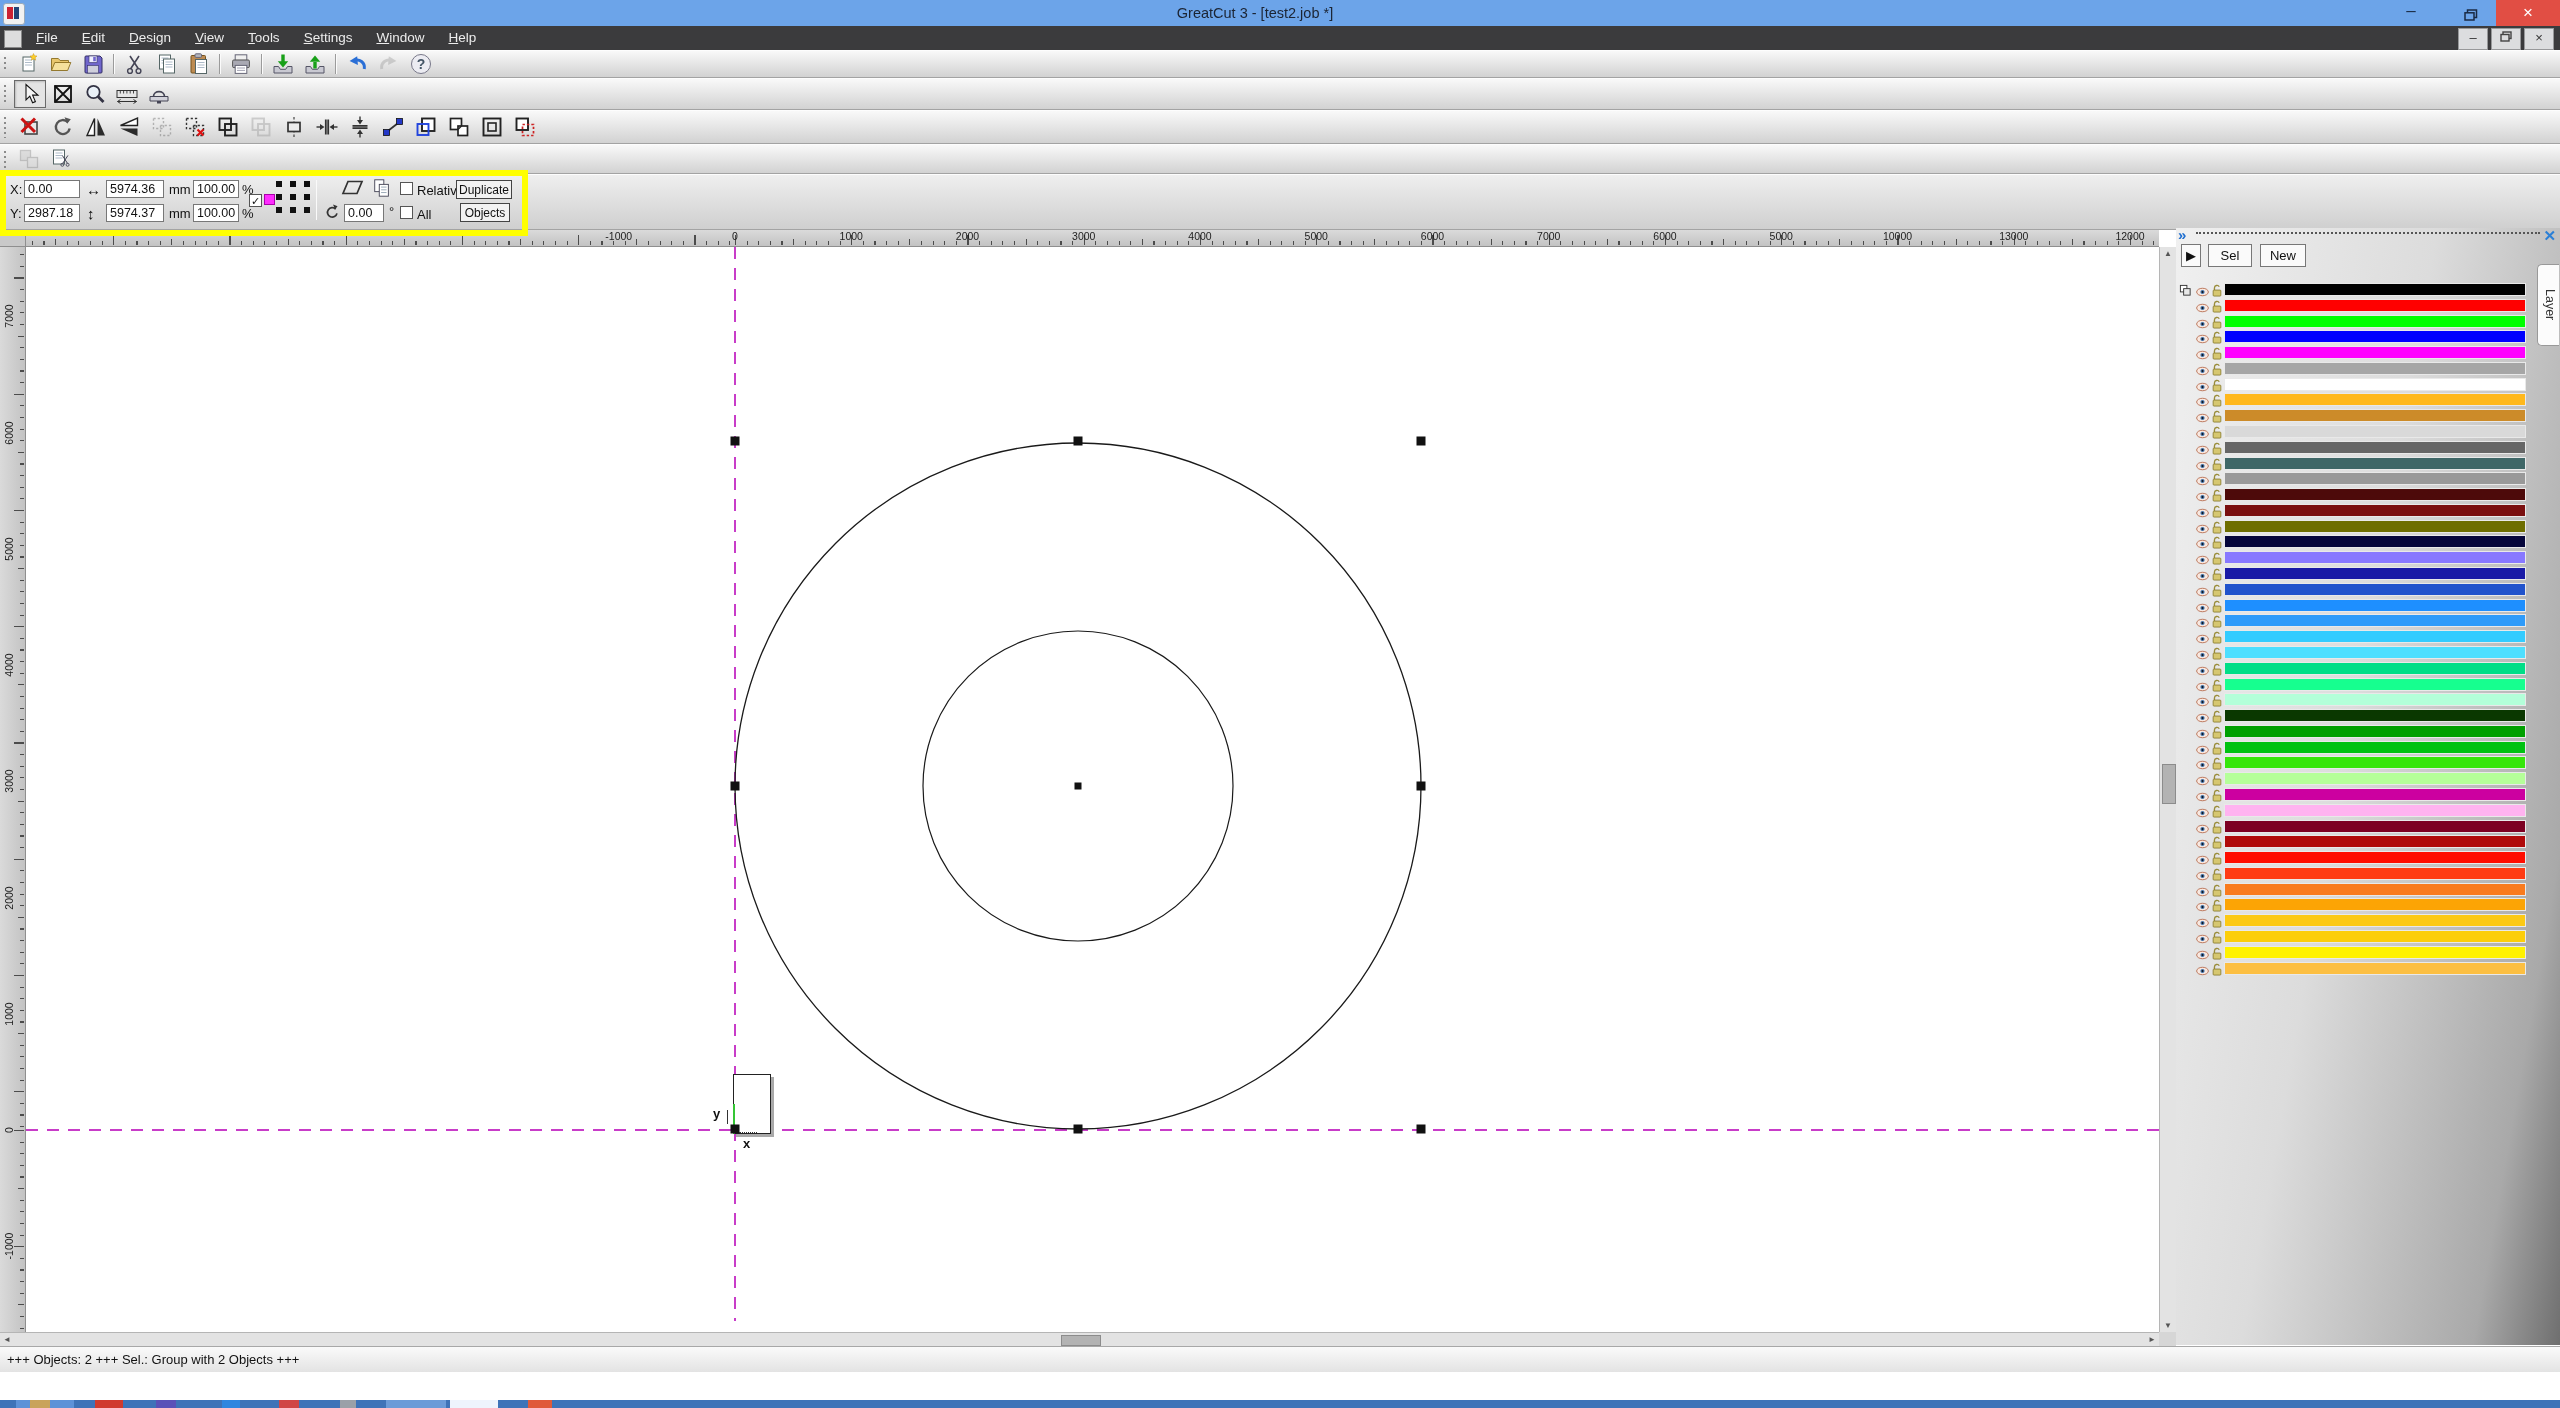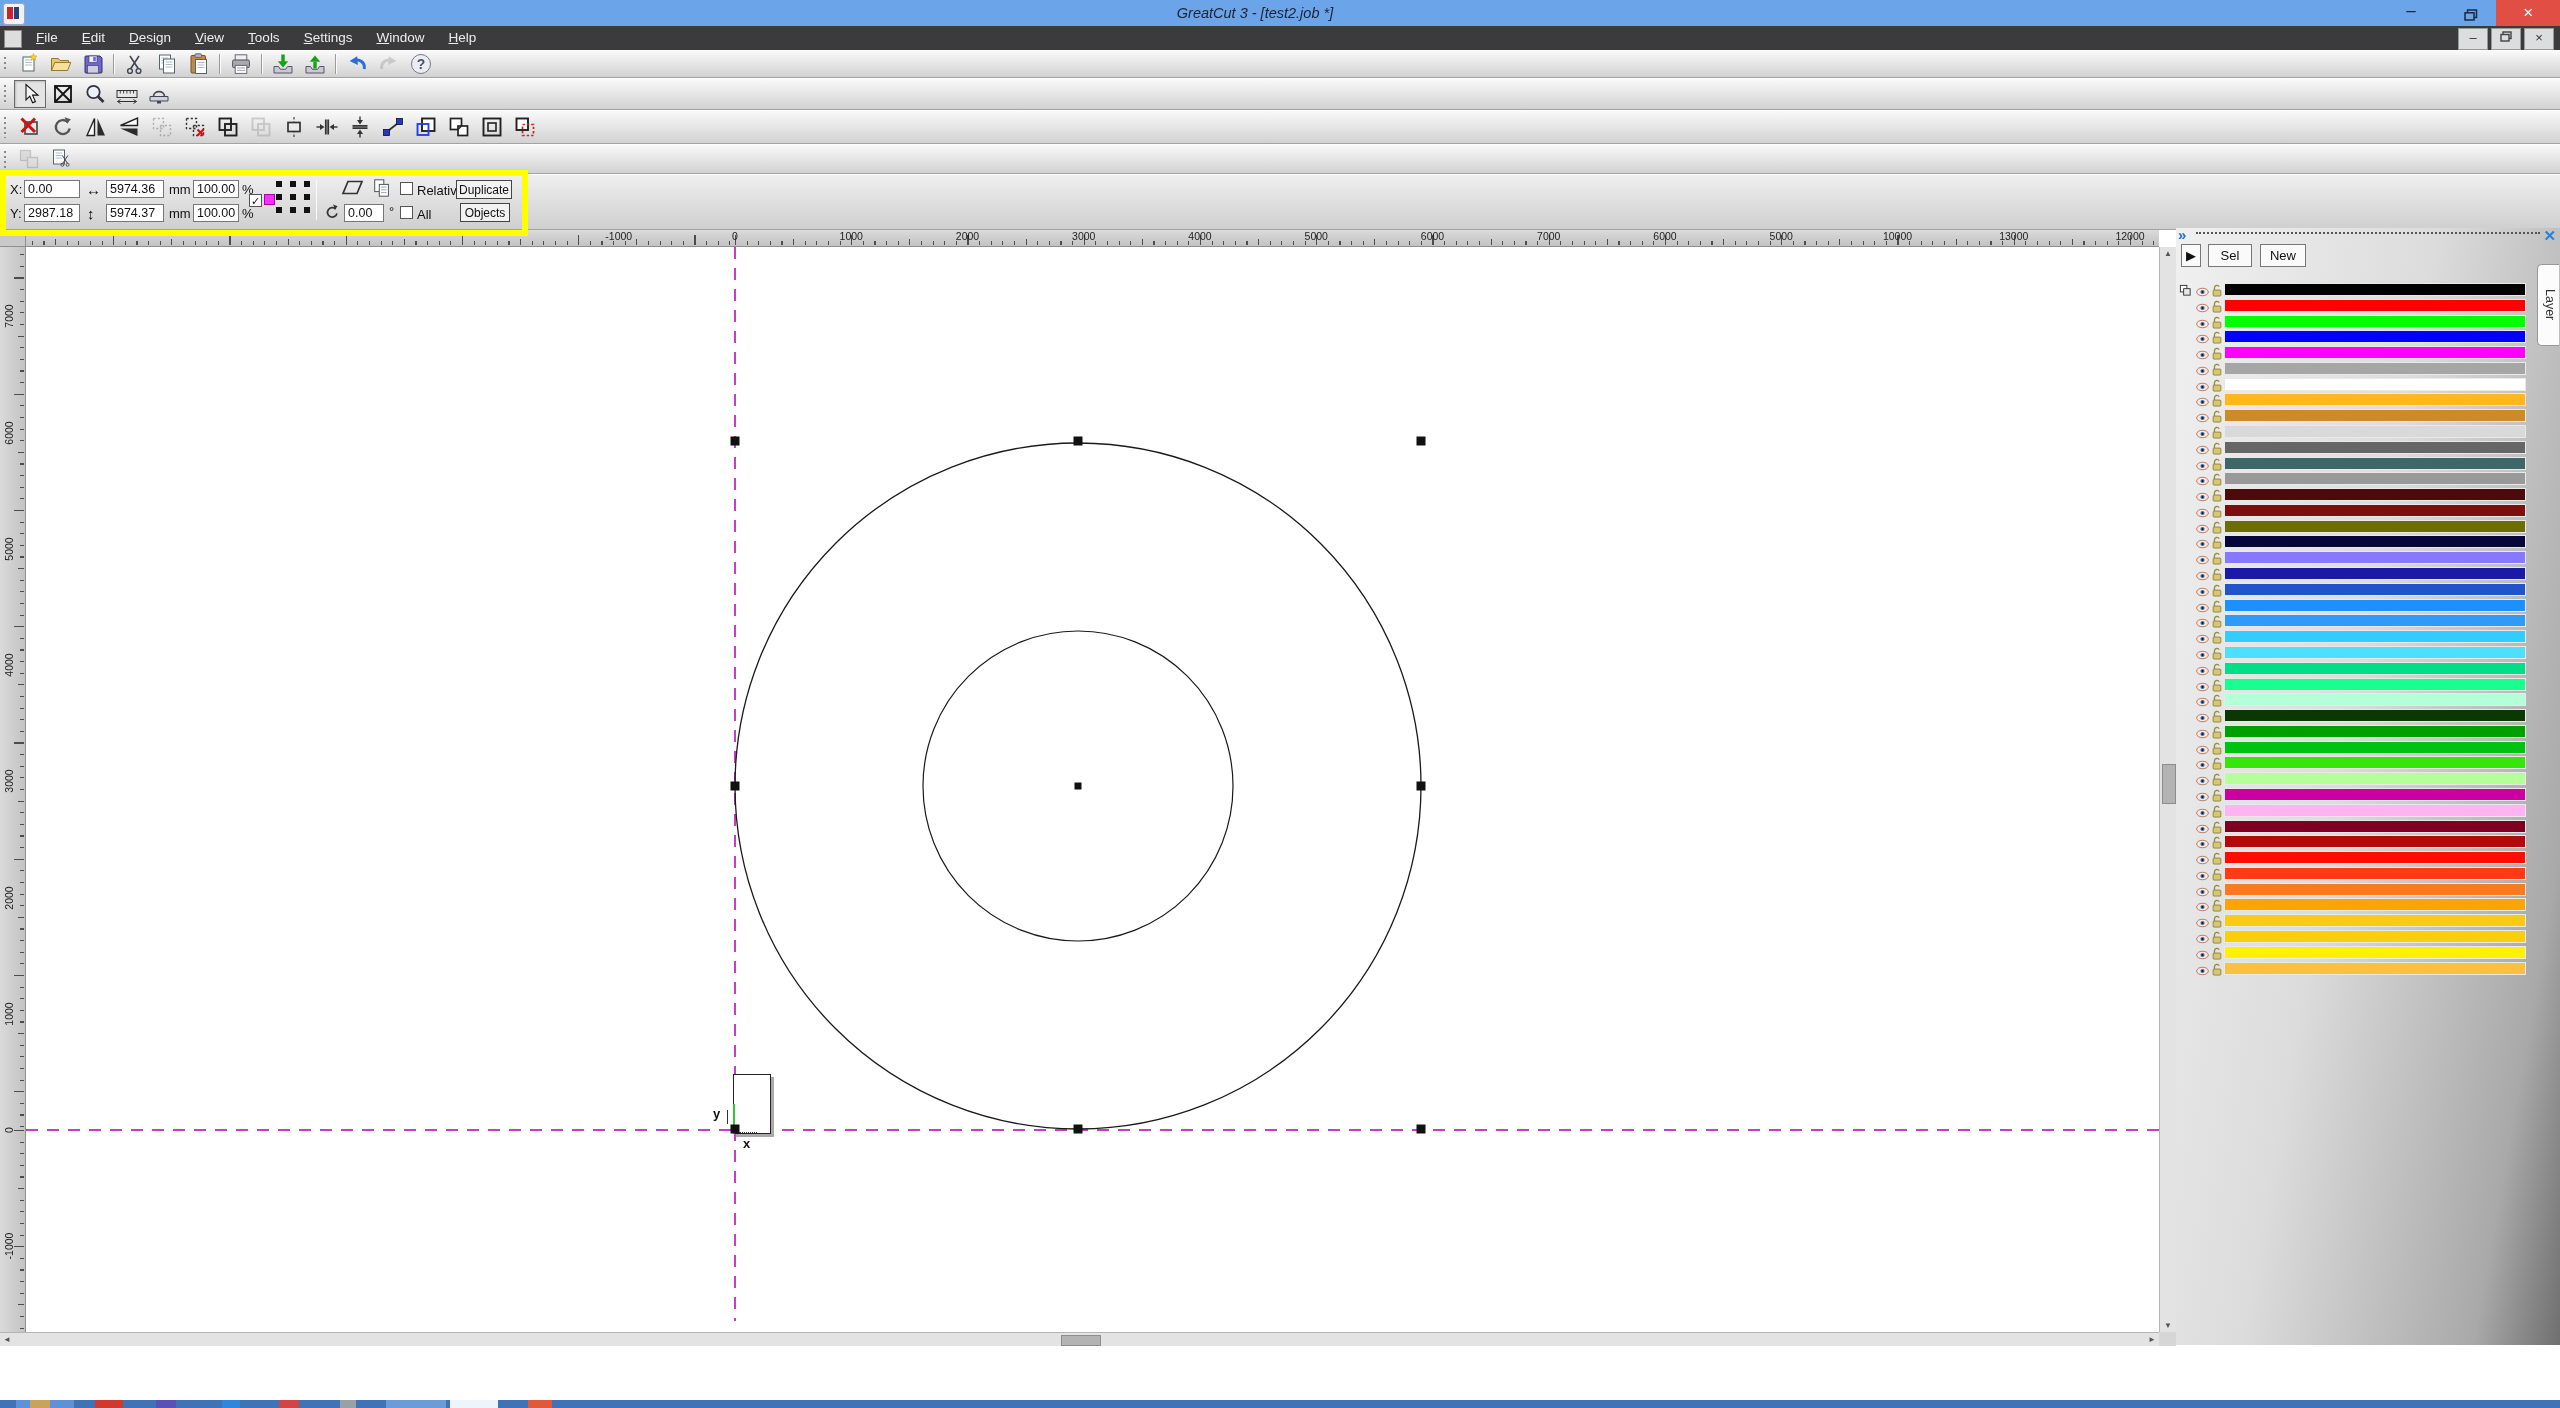--- a/index.html
+++ b/index.html
@@ -1,20 +1,20 @@
 <!DOCTYPE html>
 <html><head>
 <meta charset="utf-8">
 <style>
   html,body{margin:0;padding:0;background:#222;}
   #app{position:relative;width:2560px;height:1408px;overflow:hidden;background:#fff;
        font-family:"Liberation Sans",sans-serif;-webkit-font-smoothing:antialiased;}
   .abs{position:absolute;}
   
-  #titlebar{left:0;top:0;width:2560px;height:26px;background:#6ca4e9;font-style:italic;}
+  #titlebar{left:0;top:0;width:2560px;height:26px;background:#6ca4e9;}
   #title-text{left:0;top:0;width:2510px;height:26px;line-height:26px;text-align:center;
               font-size:14.5px;color:#1b2433;}
   #app-icon{left:3px;top:3px;width:20px;height:20px;background:#f2f2f2;border:1px solid #9ab;
             border-radius:3px;}
   #app-icon i{position:absolute;left:3px;top:3px;width:6px;height:12px;background:#c23;display:block;}
   #app-icon b{position:absolute;left:10px;top:3px;width:5px;height:12px;background:#247;display:block;}
   .tb-btn{top:0;height:26px;text-align:center;color:#1a2a44;cursor:default;}
   #btn-min{right:128px;width:42px;font-size:17px;line-height:22px;}
   #btn-max{right:66px;width:46px;padding-top:7px;}
   #btn-close{right:0;width:64px;background:#e14e44;color:#fff;font-size:17px;line-height:25px;}
@@ -1086,20 +1086,23 @@
             </svg></span>
           <span class="ic" style="left:35px"><svg width="12" height="13" viewBox="0 0 14 15">
               <path d="M4 7V4.5a3 3 0 0 1 5.6-1.4" fill="none" stroke="#998c3a" stroke-width="1.6"></path>
               <rect x="2.5" y="7" width="9" height="7" rx="1" fill="#d6c770" stroke="#8a7d30"></rect>
             </svg></span>
           <span class="bar" style="background:#fcbf42"></span>
         </div>
       </div>
   </div>
 
+  <div class="abs" id="statusbar">
+    <div class="abs" id="status-text">+++ Objects: 2 +++ Sel.: Group with 2 Objects  +++</div>
+  </div>
   <div class="abs" id="taskbar">
       <span class="tk" style="left: 16px; width: 58px; background: rgb(93, 146, 216);"></span>
       <span class="tk" style="left: 30px; width: 20px; background: rgb(201, 163, 91);"></span>
       <span class="tk" style="left: 95px; width: 28px; background: rgb(208, 58, 46);"></span>
       <span class="tk" style="left: 156px; width: 20px; background: rgb(90, 81, 184);"></span>
       <span class="tk" style="left: 222px; width: 18px; background: rgb(47, 134, 224);"></span>
       <span class="tk" style="left: 279px; width: 20px; background: rgb(208, 69, 69);"></span>
       <span class="tk" style="left: 340px; width: 16px; background: rgb(154, 160, 168);"></span>
       <span class="tk" style="left: 386px; width: 60px; background: rgb(107, 155, 216);"></span>
       <span class="tk" style="left: 450px; width: 48px; background: rgb(238, 244, 252);"></span>

